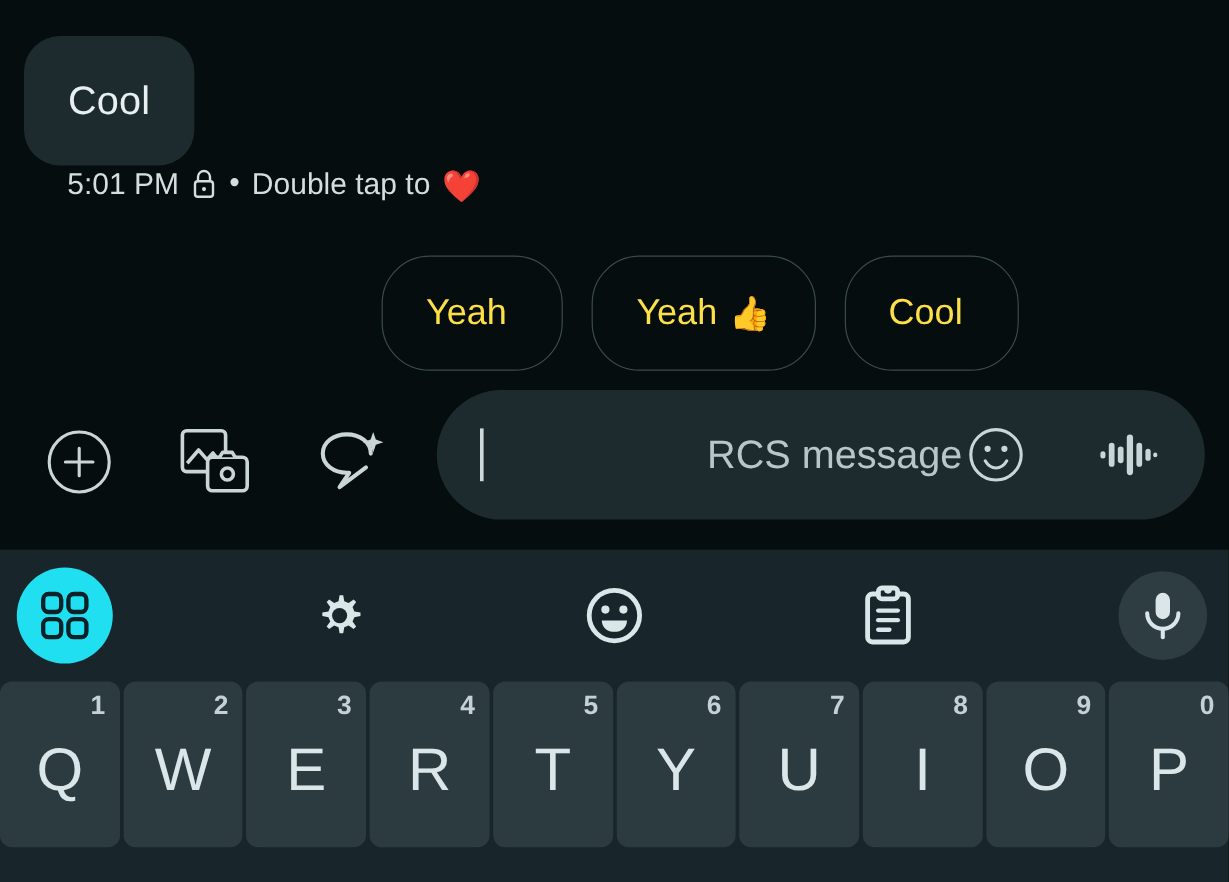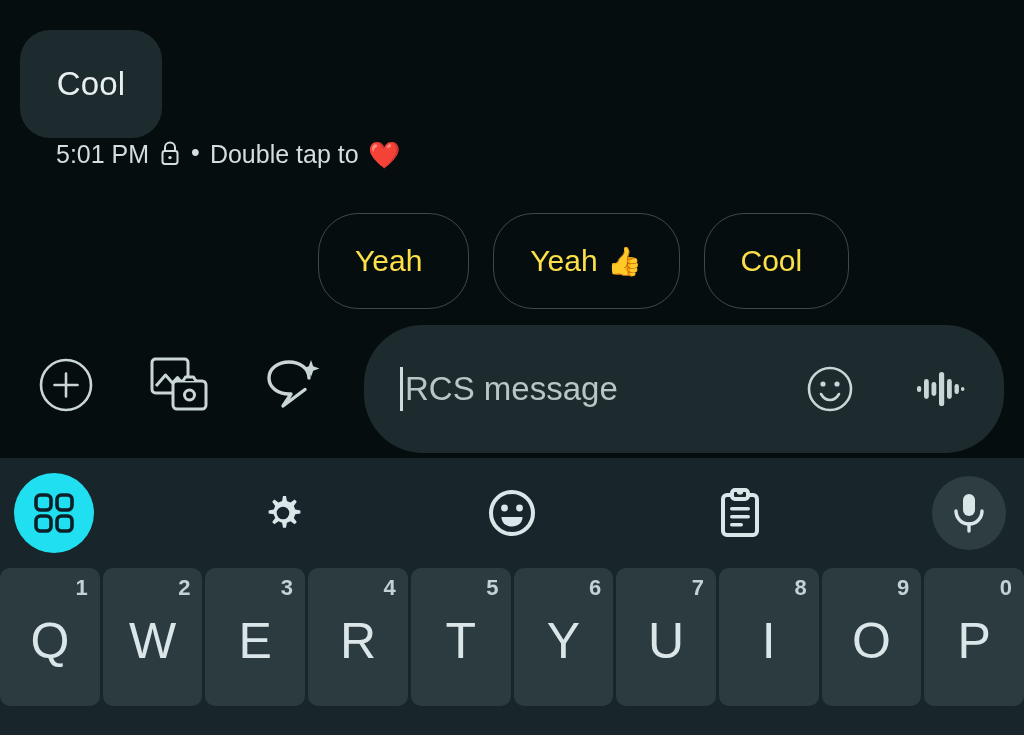--- a/index.html
+++ b/index.html
@@ -64,24 +64,24 @@
     width: 64px; height: 64px;
     display: flex; align-items: center; justify-content: center;
     flex: 0 0 auto;
   }
   .icon-plus { margin-left: 34px; }
   .icon-gallery { margin-left: 49px; }
   .icon-magic { margin-left: 49px; }
 
   .input-pill {
     position: absolute; left: 364px; top: 325px;
-    width: 640px; height: 128px;
+    width: 640px; height: 108px;
     background: #1d2b2e;
     border-radius: 59px;
-    display: flex; align-items: center;
+    display: flex; align-items: center; text-align: right;
   }
   .caret {
     width: 3px; height: 44px; background: #cfd9da;
     margin-left: 36px; flex: 0 0 auto;
   }
   .placeholder {
     color: #b9c6c8; font-size: 33px; margin-left: 2px; flex: 1 1 auto;
   }
   .pill-icon {
     width: 56px; height: 56px; flex: 0 0 auto;

